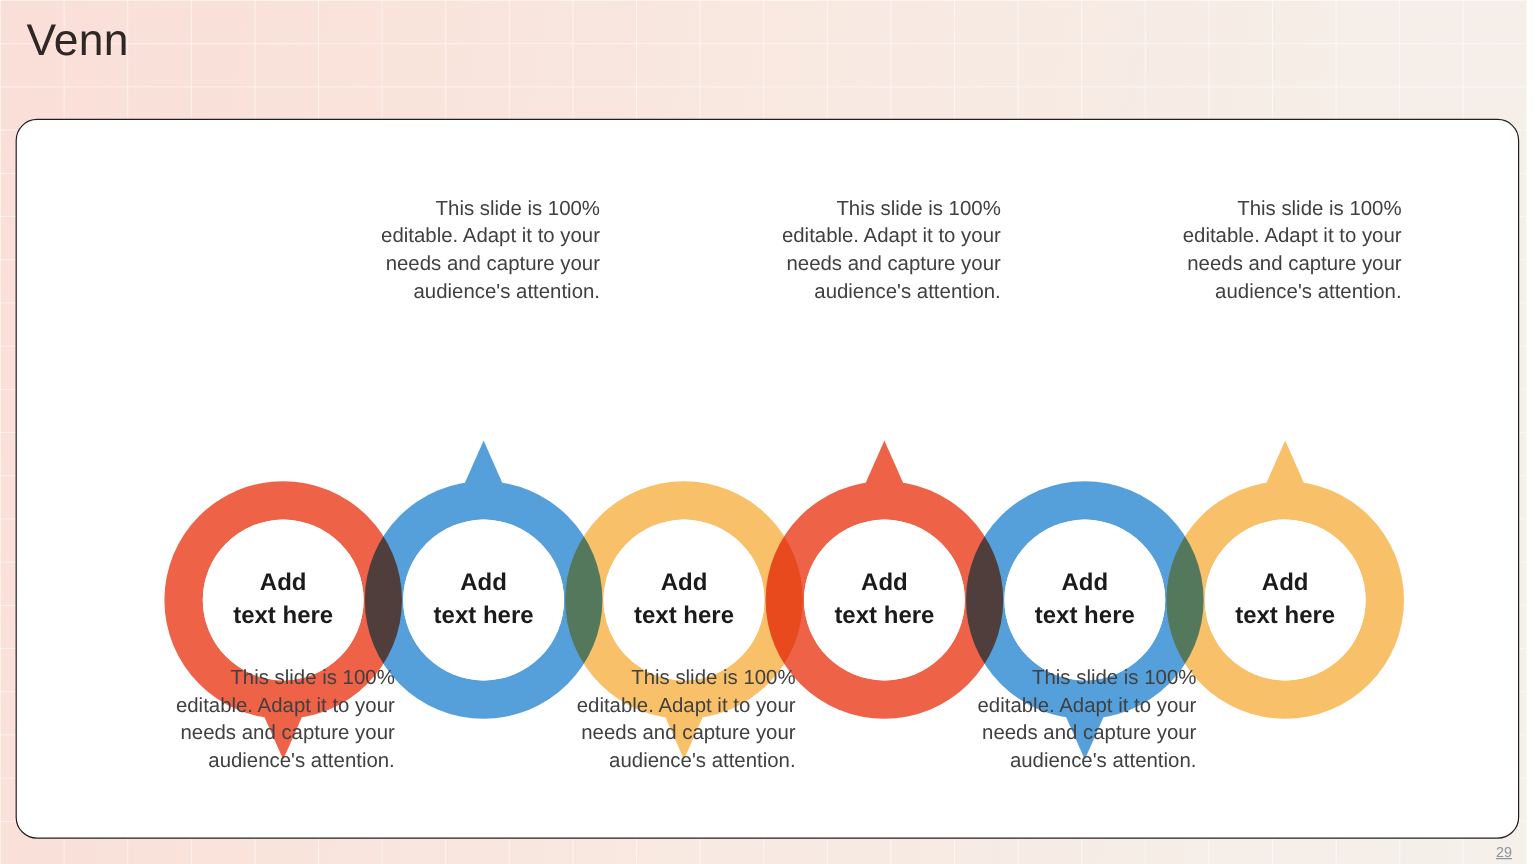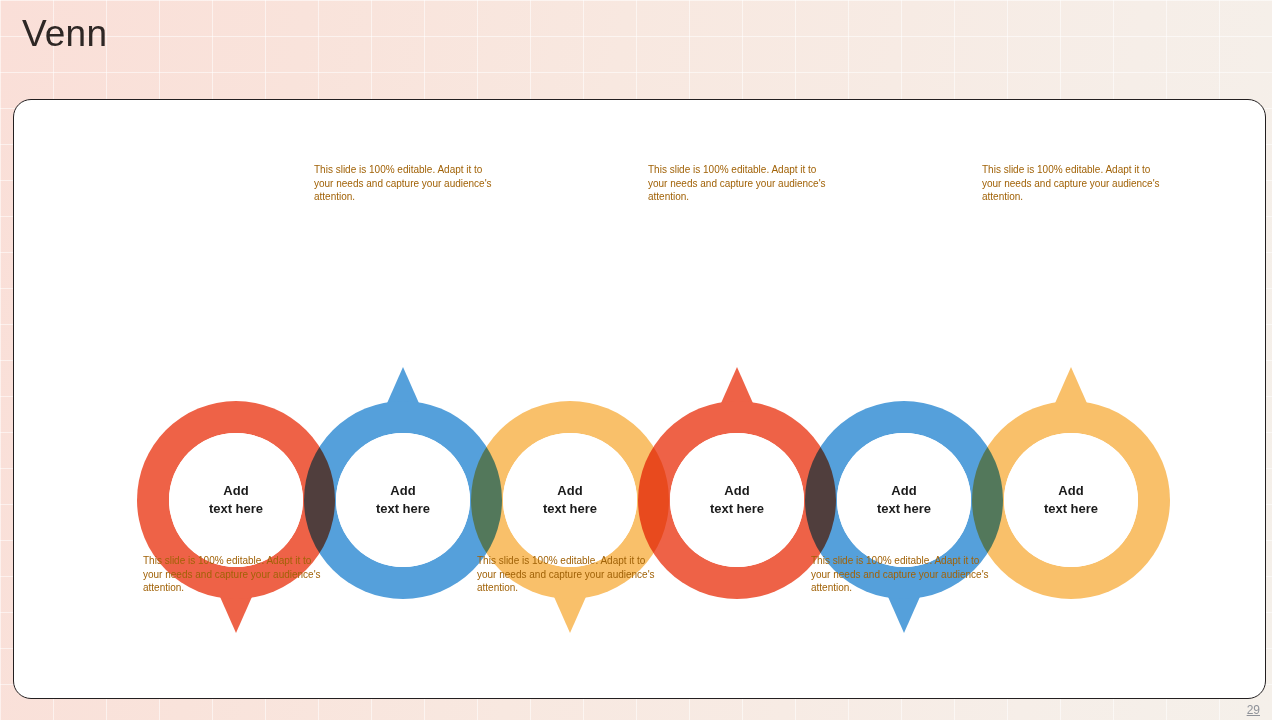--- a/index.html
+++ b/index.html
@@ -72,34 +72,34 @@
     width: 1253px;
     height: 600px;
   }
 
   .svg-layer { position: absolute; left: 0; top: 0; }
 
   .ring-label {
     position: absolute;
     width: 150px;
     text-align: center;
-    font-size: 13px;
+    font-size: 20px;
     font-weight: bold;
     color: #1b1b1b;
     line-height: 1.36;
     transform: translate(-50%, -50%);
     pointer-events: none;
   }
 
   .caption {
     position: absolute;
     width: 186px;
-    text-align: left;
-    font-size: 10px;
-    color: #a16207;
+    text-align: right;
+    font-size: 17px;
+    color: #404040;
     line-height: 1.35;
     transform: translateX(-50%);
   }
 </style>
 </head>
 <body>
 
 <div id="slide">
 
   <div id="grid-overlay"></div>

